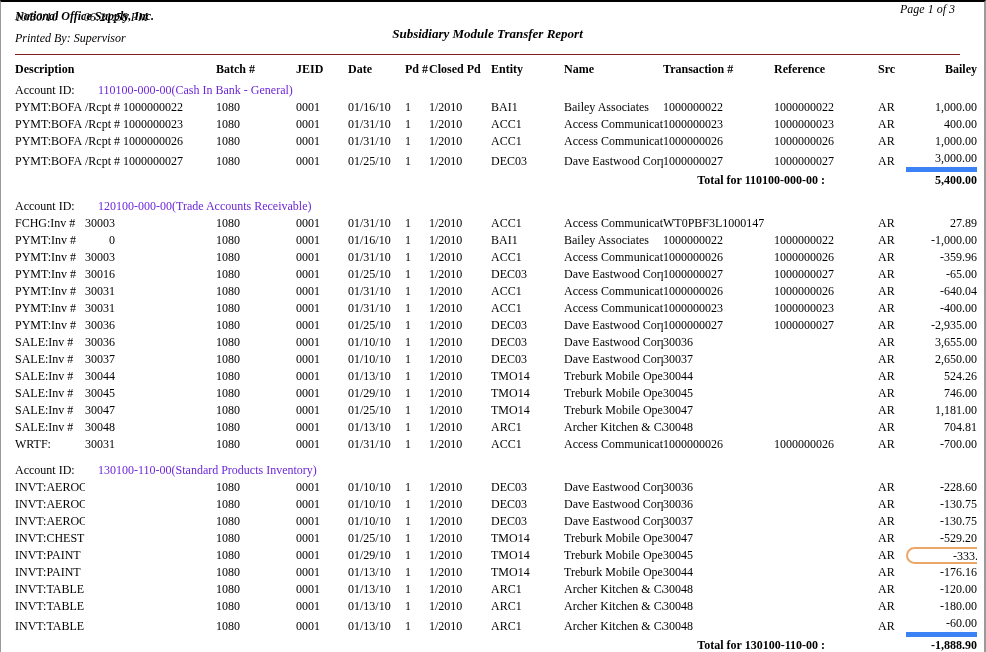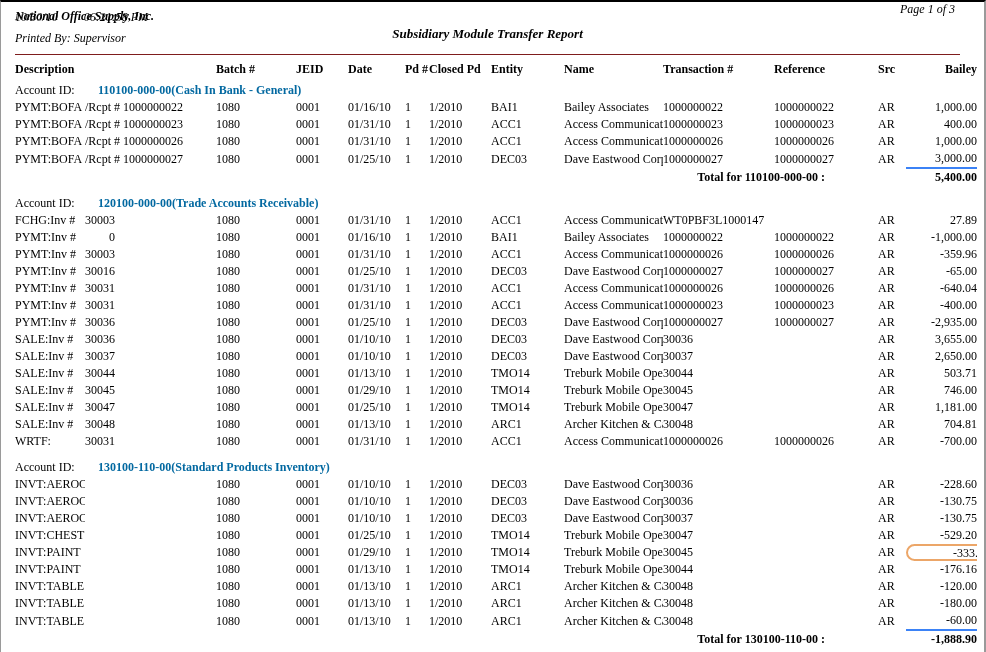--- a/index.html
+++ b/index.html
@@ -17,25 +17,25 @@
   .hdr-company{position:absolute; top:7px; left:0; right:0; text-align:left; font-weight:bold;}
   .hdr-title{position:absolute; top:24px; left:0; right:0; text-align:center; font-weight:bold; font-size:13px;}
   .hdr-page{position:absolute; right:5px; top:0;}
   
   table.rpt{border-collapse:collapse; table-layout:fixed; width:962px; margin:4px 0 0 14px;}
   td,th{padding:0; vertical-align:bottom; overflow:hidden; white-space:nowrap; line-height:17px; font-weight:normal; text-align:left;}
   tr.colhead th{font-weight:bold; line-height:20px;}
   th.amount, td.amount{text-align:right;}
   tr.account td{line-height:18px; padding-top:2px;}
   .acct-label{font-weight:normal;}
-  .acct-link{color:#0369a1; padding-left:13px; cursor:pointer;font-weight:bold;}
+  .acct-link{color:#6d28d9; padding-left:13px; cursor:pointer;}
   .invnum{display:inline-block; width:30px; text-align:right;}
   tr.totalrow td{font-weight:bold;margin-top:40px;}
   td.total-label{text-align:right; padding-right:81px;}
-  td.total-amount{border-top:2px solid #3b82f6; text-align:right;}
+  td.total-amount{border-top:5px solid #3b82f6; text-align:right;}
   tr.spacer td{line-height:6px; height:6px;}
   .hl{display:inline-block; box-sizing:border-box; width:90px; height:17px; line-height:14px;
       border:2px solid #eca668; border-radius:9px; padding-right:4px; margin-right:-10px;
       text-align:right; vertical-align:bottom;}
 </style>
 </head>
 <body>
 
 <div class="page">
 
@@ -298,21 +298,21 @@
           <td>1080</td>
           <td>0001</td>
           <td>01/13/10</td>
           <td>1</td>
           <td>1/2010</td>
           <td>TMO14</td>
           <td>Treburk Mobile Oper</td>
           <td>30044</td>
           <td></td>
           <td>AR</td>
-          <td class="amount">503.71</td>
+          <td class="amount">524.26</td>
         </tr>
         <tr>
           <td>SALE:Inv #</td>
           <td><span class="invnum">30045</span></td>
           <td>1080</td>
           <td>0001</td>
           <td>01/29/10</td>
           <td>1</td>
           <td>1/2010</td>
           <td>TMO14</td>

